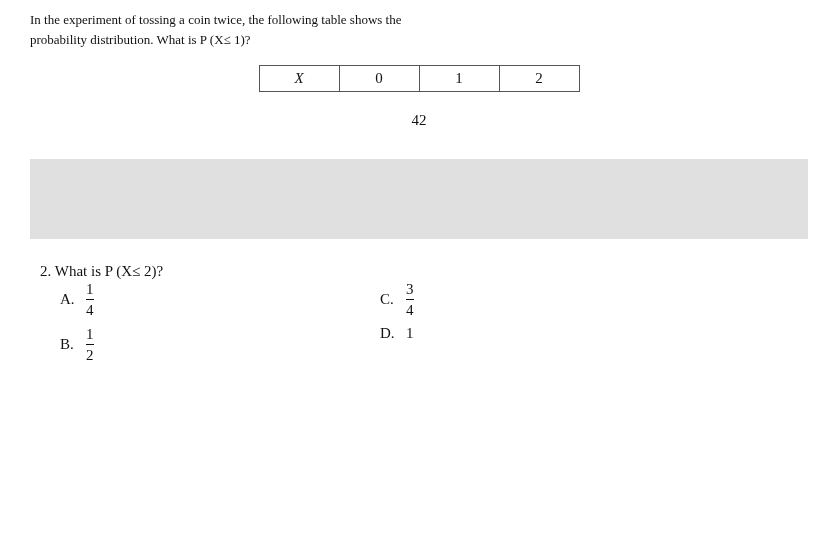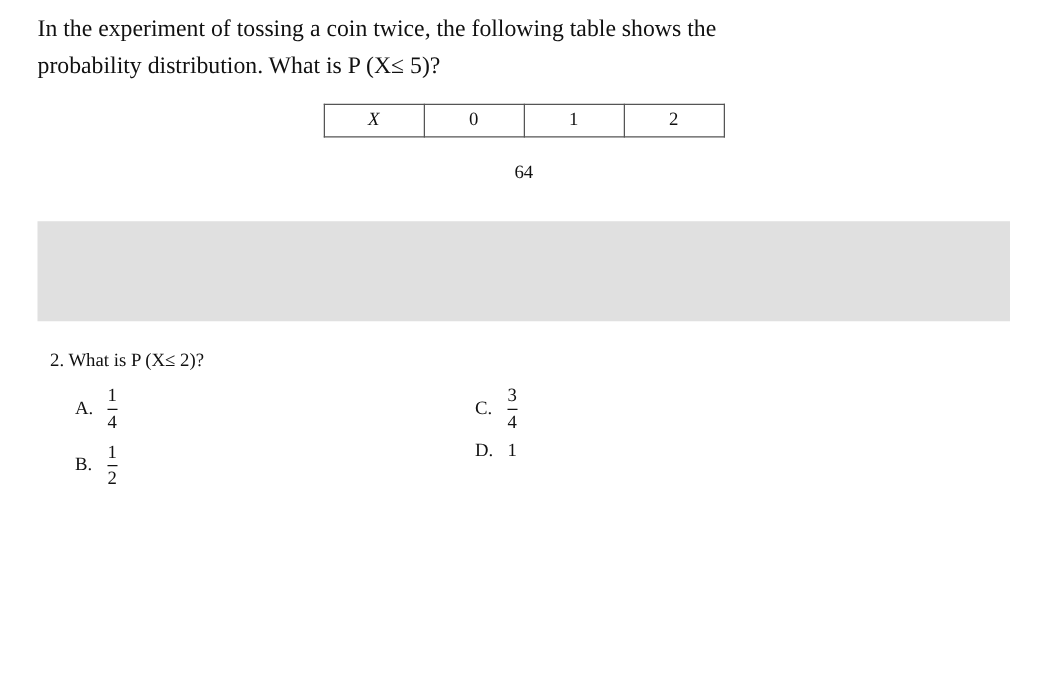--- a/index.html
+++ b/index.html
@@ -7,21 +7,21 @@
       background: #fff;
       font-family: "Times New Roman", Times, serif;
       font-size: 15px;
       color: #111;
       width: 838px;
       min-height: 550px;
       padding: 10px 30px 20px 30px;
     }
 
     .question-text {
-      font-size: 19px;
+      font-size: 13px;
       line-height: 1.5;
       margin-bottom: 16px;
     }
 
     .table-wrapper {
       display: flex;
       justify-content: center;
       margin-bottom: 20px;
     }
 
@@ -64,21 +64,20 @@
 
     .gray-divider {
       background: #e0e0e0;
       height: 80px;
       width: 100%;
       margin-bottom: 24px;
     }
 
     .question2 {
       font-size: 15px;
-      margin-bottom: 10px;
       padding-left: 10px;
     }
 
     .choices-container {
       display: flex;
       gap: 0px;
       padding-left: 30px;
     }
 
     .choices-col {
@@ -98,37 +97,37 @@
     .choice-label {
       min-width: 20px;
       font-weight: normal;
     }
   </style>
 </head>
 <body>
 
 <div class="question-text">
   <span>In the experiment of tossing a coin twice, the following table shows the</span><br>
-  <span>probability distribution. What is P (X≤ 5)?</span>
+  <span>probability distribution. What is P (X≤ 1)?</span>
 </div>
 
 <div class="table-wrapper">
   <table class="prob-table">
     <tbody>
       <tr>
         <td><em>X</em></td>
         <td>0</td>
         <td>1</td>
         <td>2</td>
       </tr>
     </tbody>
   </table>
 </div>
 
-<div class="page-number">64</div>
+<div class="page-number">42</div>
 
 <div class="gray-divider"></div>
 
 <div class="question2">2. What is P (X≤ 2)?</div>
 
 <div class="choices-container">
 
   <div class="choices-col">
     <div class="choice-item">
       <span class="choice-label">A.</span>

